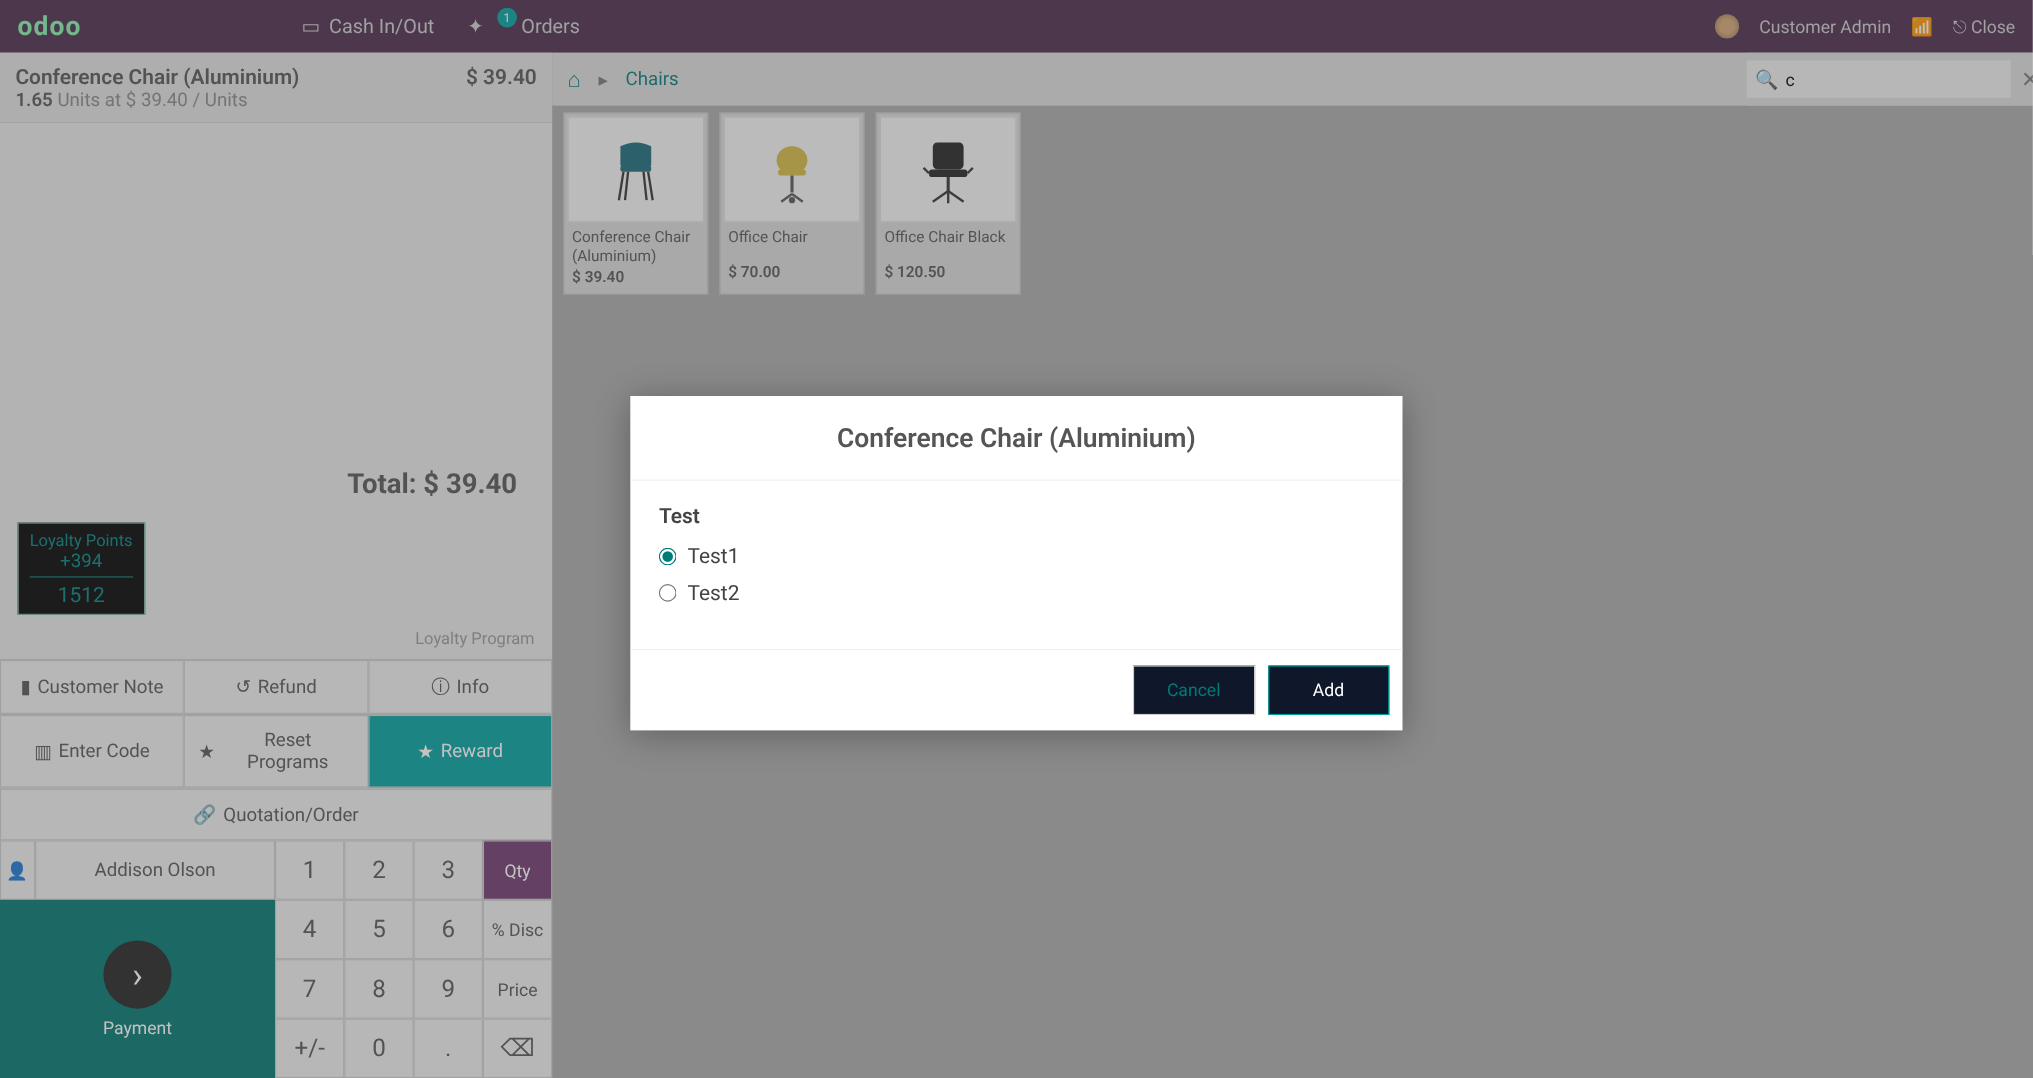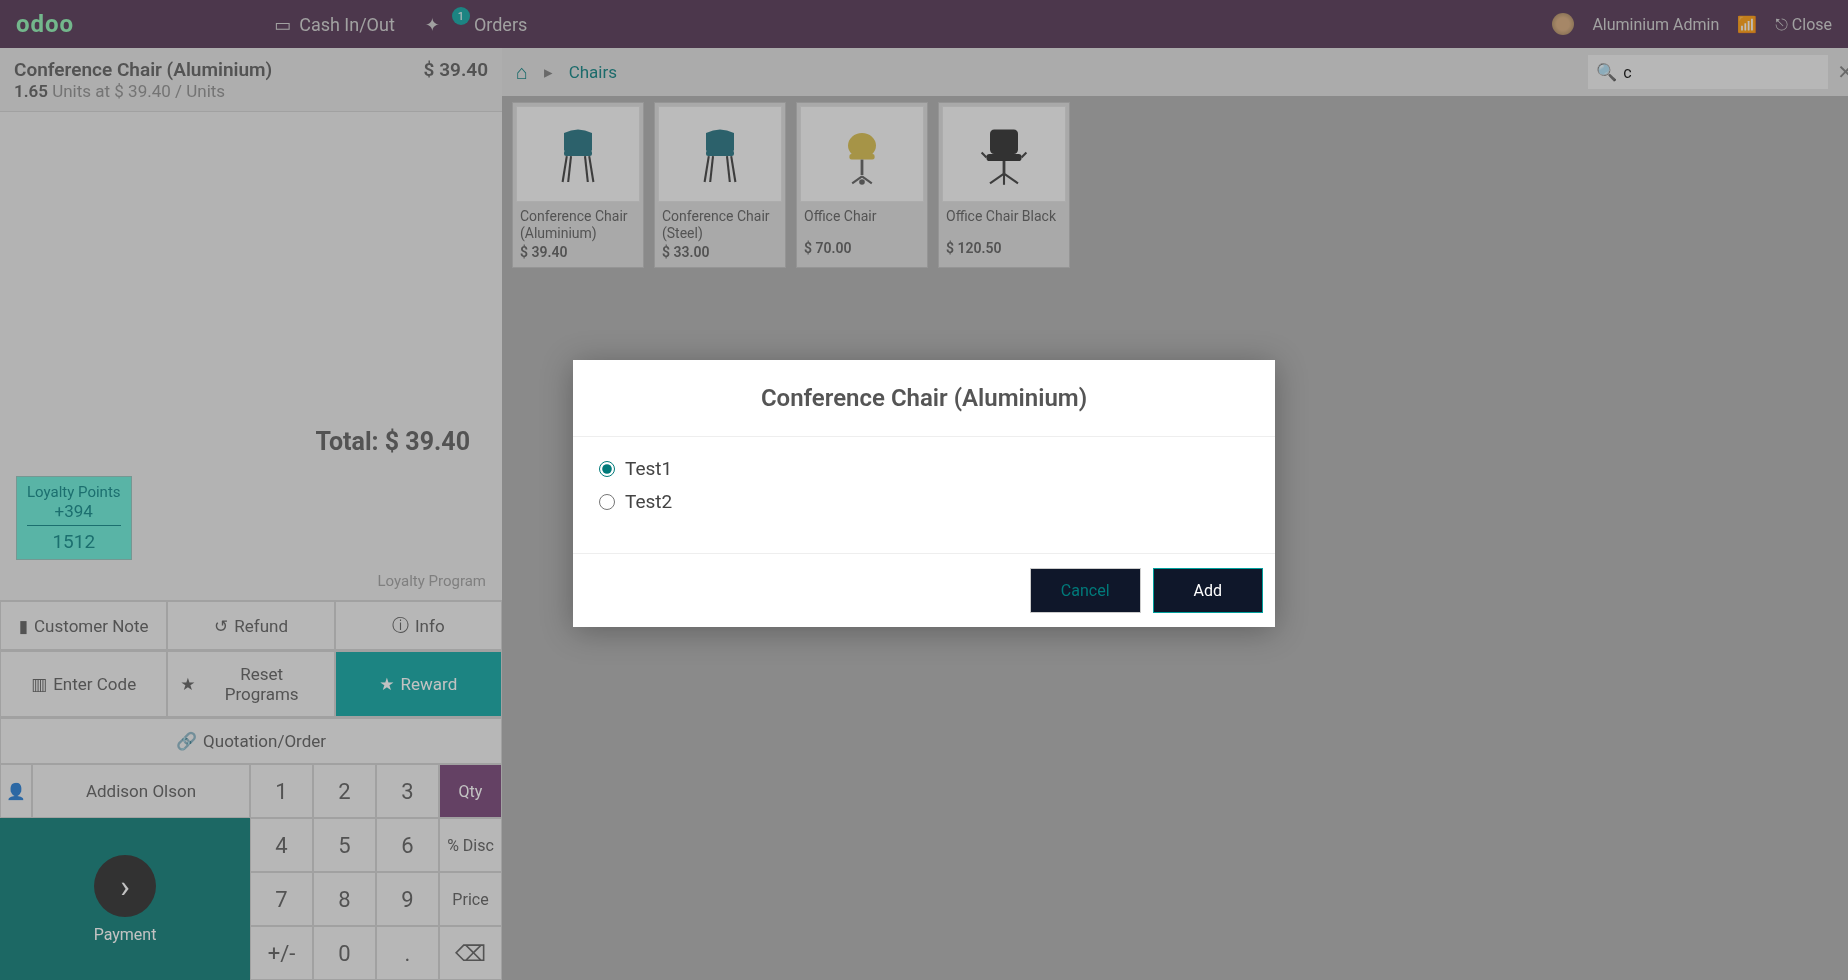--- a/index.html
+++ b/index.html
@@ -22,21 +22,21 @@
 
 .order-line { background: #e0e0e0; padding: 10px 14px; border-bottom: 1px solid #ccc;}
 .order-line-row1 { display: flex; justify-content: space-between; font-size: 19px; color: #555; font-weight: 600;}
 .order-line-row2 { font-size: 17px; color: #888; }
 .order-line-row2 .qty { color: #555; font-weight:600;}
 
 .order-body { flex: 1; background: #e8e8e8; }
 
 .total-row { text-align: right; padding: 12px 32px; font-size: 25px; font-weight: 700; color: #555; background: #e8e8e8;}
 
-.loyalty-box { display: inline-block; margin: 8px 0 8px 16px; background: #5eead4; border: 1px solid #8abdb5; padding:6px 10px; text-align:center; color:#008080;}
+.loyalty-box { display: inline-block; margin: 8px 0 8px 16px; background: #000000; border: 1px solid #8abdb5; padding:6px 10px; text-align:center; color:#008080;}
 .loyalty-box .lbl { font-size: 15px; color: #008080; }
 .loyalty-box .pts { font-size: 17px; color: #008080; border-bottom:1px solid #008080; padding-bottom:4px; margin-bottom:4px;}
 .loyalty-box .pts2 { font-size: 19px; color: #008080; }
 
 .programs { text-align: right; padding: 4px 16px 10px; color: #555; font-size:16px;}
 .programs .lbl2 { color: #999; font-size:15px;}
 
 .action-row { display: flex; border-top: 1px solid #ccc; }
 .action-btn { flex: 1; background: #eee; border: 1px solid #ccc; padding: 12px; text-align: center; font-size: 17px; color: #555; cursor:pointer; display:flex; align-items:center; justify-content:center; gap:6px;}
 .action-btn.reward { background: #00a09d; color: #fff; }
@@ -96,21 +96,21 @@
     <span>▭</span>
     <span>Cash In/Out</span>
   </div>
   <div class="header-btn">
     <span>✦</span>
       <span class="orders-badge">1</span>
     <span>Orders</span>
   </div>
   <div class="header-right">
     <span class="avatar"></span>
-    <span>Aluminium Admin</span>
+    <span>Customer Admin</span>
     <span class="wifi-icon">📶</span>
     <span style="display:flex;align-items:center;gap:4px;">
       <span>⎋</span>
       <span>Close</span>
     </span>
   </div>
 </div>
 
 <div class="main">
 
@@ -230,34 +230,20 @@
               <path d="M30 20 Q50 10 70 20 L70 45 Q50 55 30 45 Z" fill="#1a6b7a"></path>
               <rect x="30" y="45" width="40" height="8" rx="3" fill="#1a6b7a"></rect>
               <line x1="34" y1="53" x2="28" y2="90" stroke="#333" stroke-width="3"></line>
               <line x1="66" y1="53" x2="72" y2="90" stroke="#333" stroke-width="3"></line>
               <line x1="40" y1="53" x2="36" y2="90" stroke="#333" stroke-width="3"></line>
               <line x1="60" y1="53" x2="64" y2="90" stroke="#333" stroke-width="3"></line>
             </svg>
           </div>
     <div class="product-name">Conference Chair (Aluminium)</div>
     <div class="product-price">$ 39.40</div>
-        </div>
-        <div class="product-card">
-    <div class="product-img">
-            <svg class="chair-svg" viewBox="0 0 100 100">
-              <path d="M30 20 Q50 10 70 20 L70 45 Q50 55 30 45 Z" fill="#1a6b7a"></path>
-              <rect x="30" y="45" width="40" height="8" rx="3" fill="#1a6b7a"></rect>
-              <line x1="34" y1="53" x2="28" y2="90" stroke="#333" stroke-width="3"></line>
-              <line x1="66" y1="53" x2="72" y2="90" stroke="#333" stroke-width="3"></line>
-              <line x1="40" y1="53" x2="36" y2="90" stroke="#333" stroke-width="3"></line>
-              <line x1="60" y1="53" x2="64" y2="90" stroke="#333" stroke-width="3"></line>
-            </svg>
-          </div>
-    <div class="product-name">Conference Chair (Steel)</div>
-    <div class="product-price">$ 33.00</div>
         </div>
         <div class="product-card">
     <div class="product-img">
             <svg class="chair-svg" viewBox="0 0 100 100">
               <ellipse cx="50" cy="38" rx="20" ry="18" fill="#d4b843"></ellipse>
               <rect x="32" y="50" width="36" height="8" rx="3" fill="#d4b843"></rect>
               <line x1="50" y1="58" x2="50" y2="80" stroke="#555" stroke-width="4"></line>
               <circle cx="50" cy="90" r="4" fill="#555"></circle>
               <line x1="50" y1="82" x2="36" y2="92" stroke="#555" stroke-width="3"></line>
               <line x1="50" y1="82" x2="64" y2="92" stroke="#555" stroke-width="3"></line>
@@ -283,20 +269,21 @@
     <div class="product-price">$ 120.50</div>
         </div>
       </div>
   </div>
 </div>
 
 <div class="overlay"></div>
 <div class="modal">
   <div class="modal-title">Conference Chair (Aluminium)</div>
   <div class="modal-body">
+    <div class="group-label">Test</div>
     <label class="radio-row">
       <input type="radio" name="attr" checked="" style="">
       <span>Test1</span>
     </label>
     <label class="radio-row">
       <input type="radio" name="attr" style="">
       <span>Test2</span>
     </label>
   </div>
   <div class="modal-footer">

